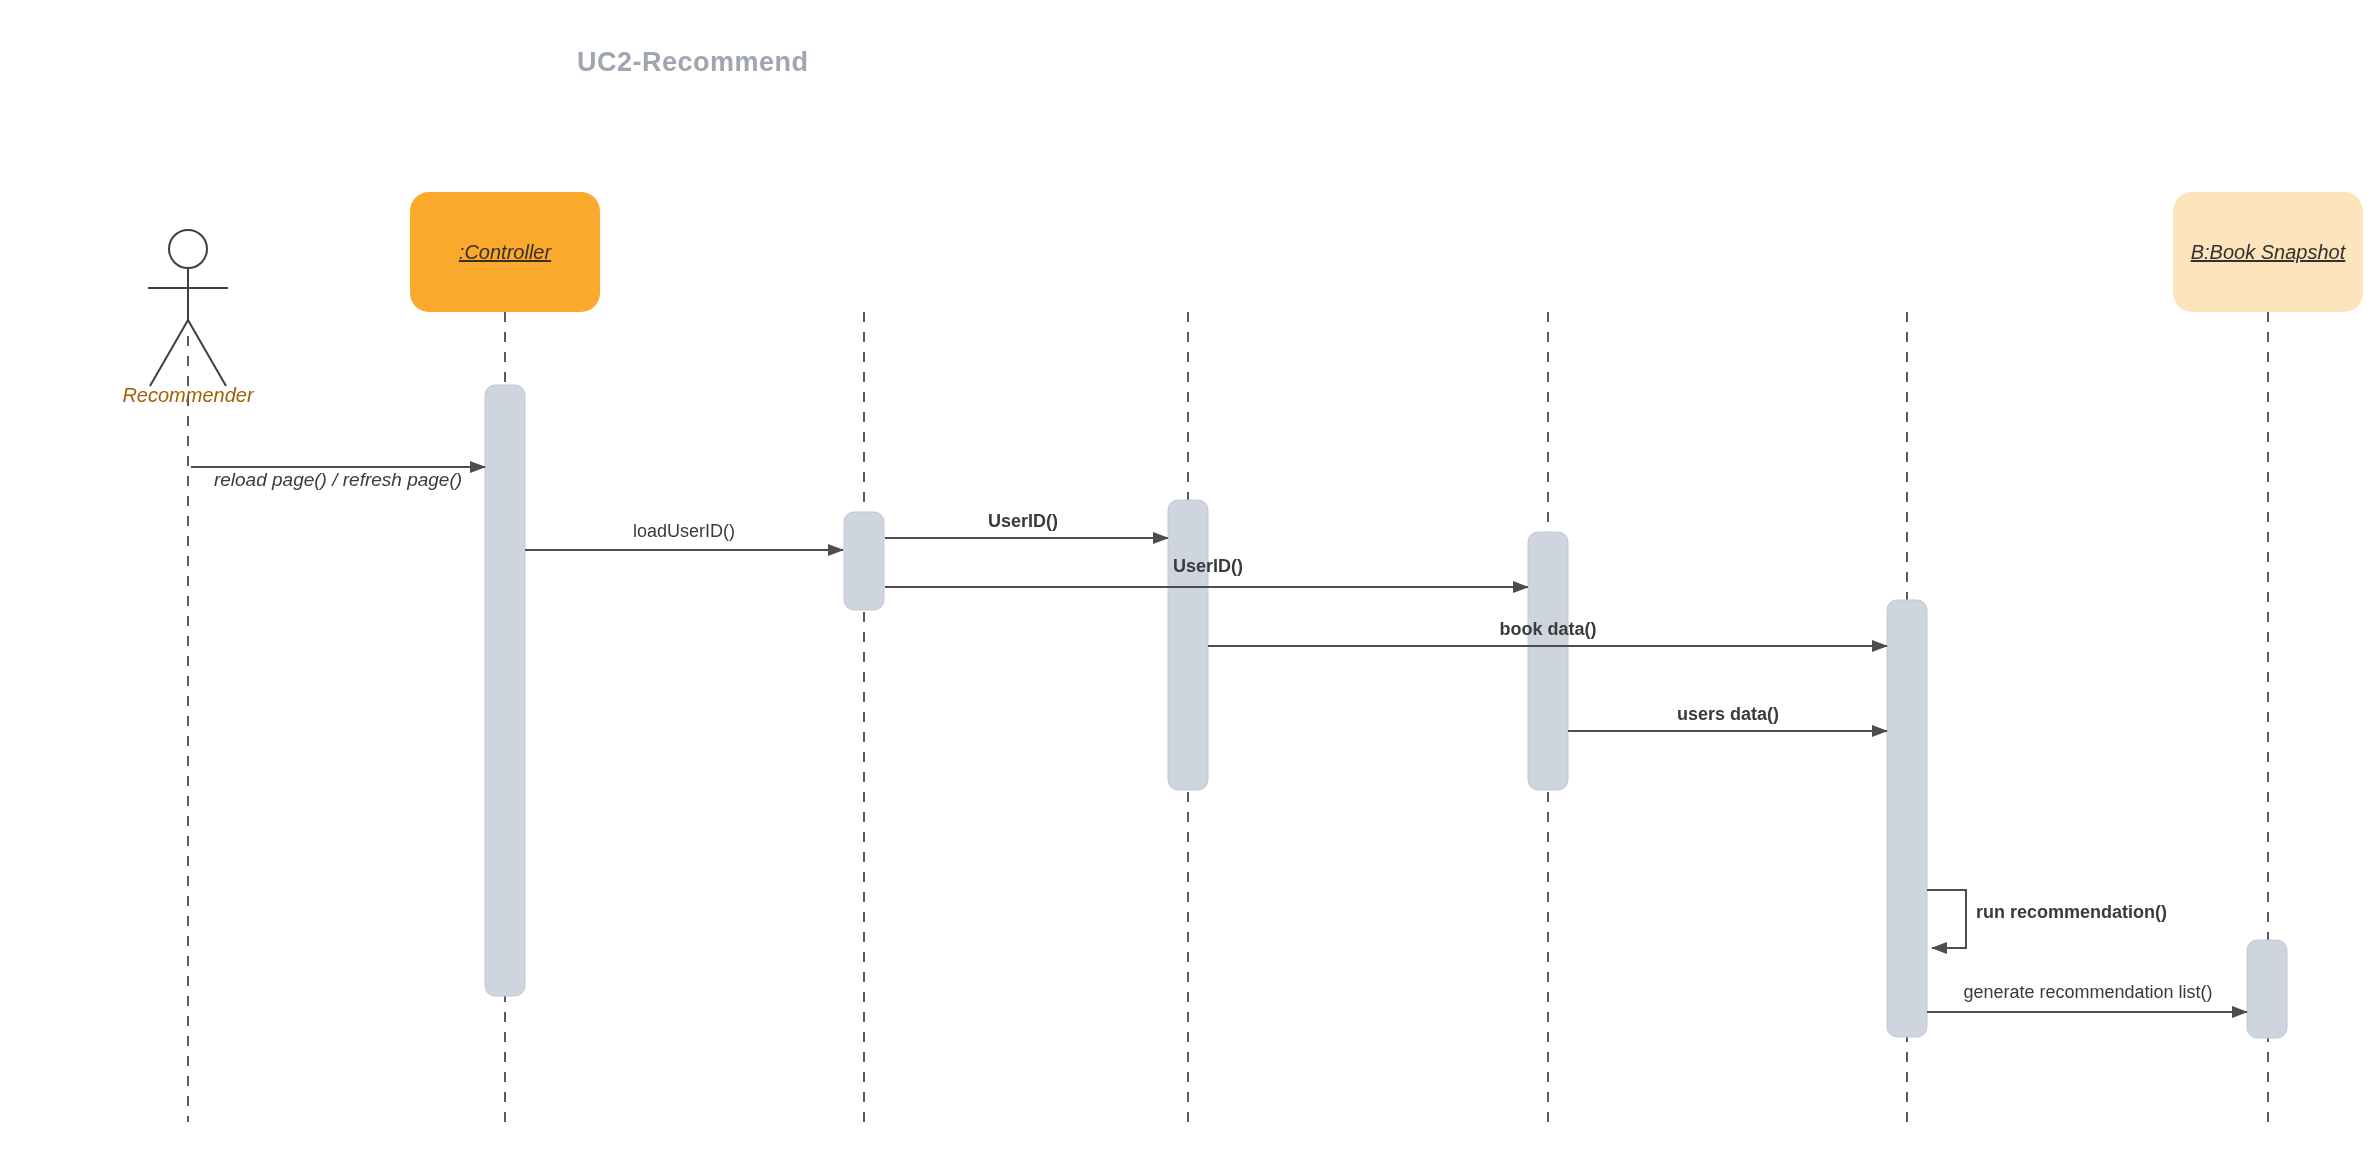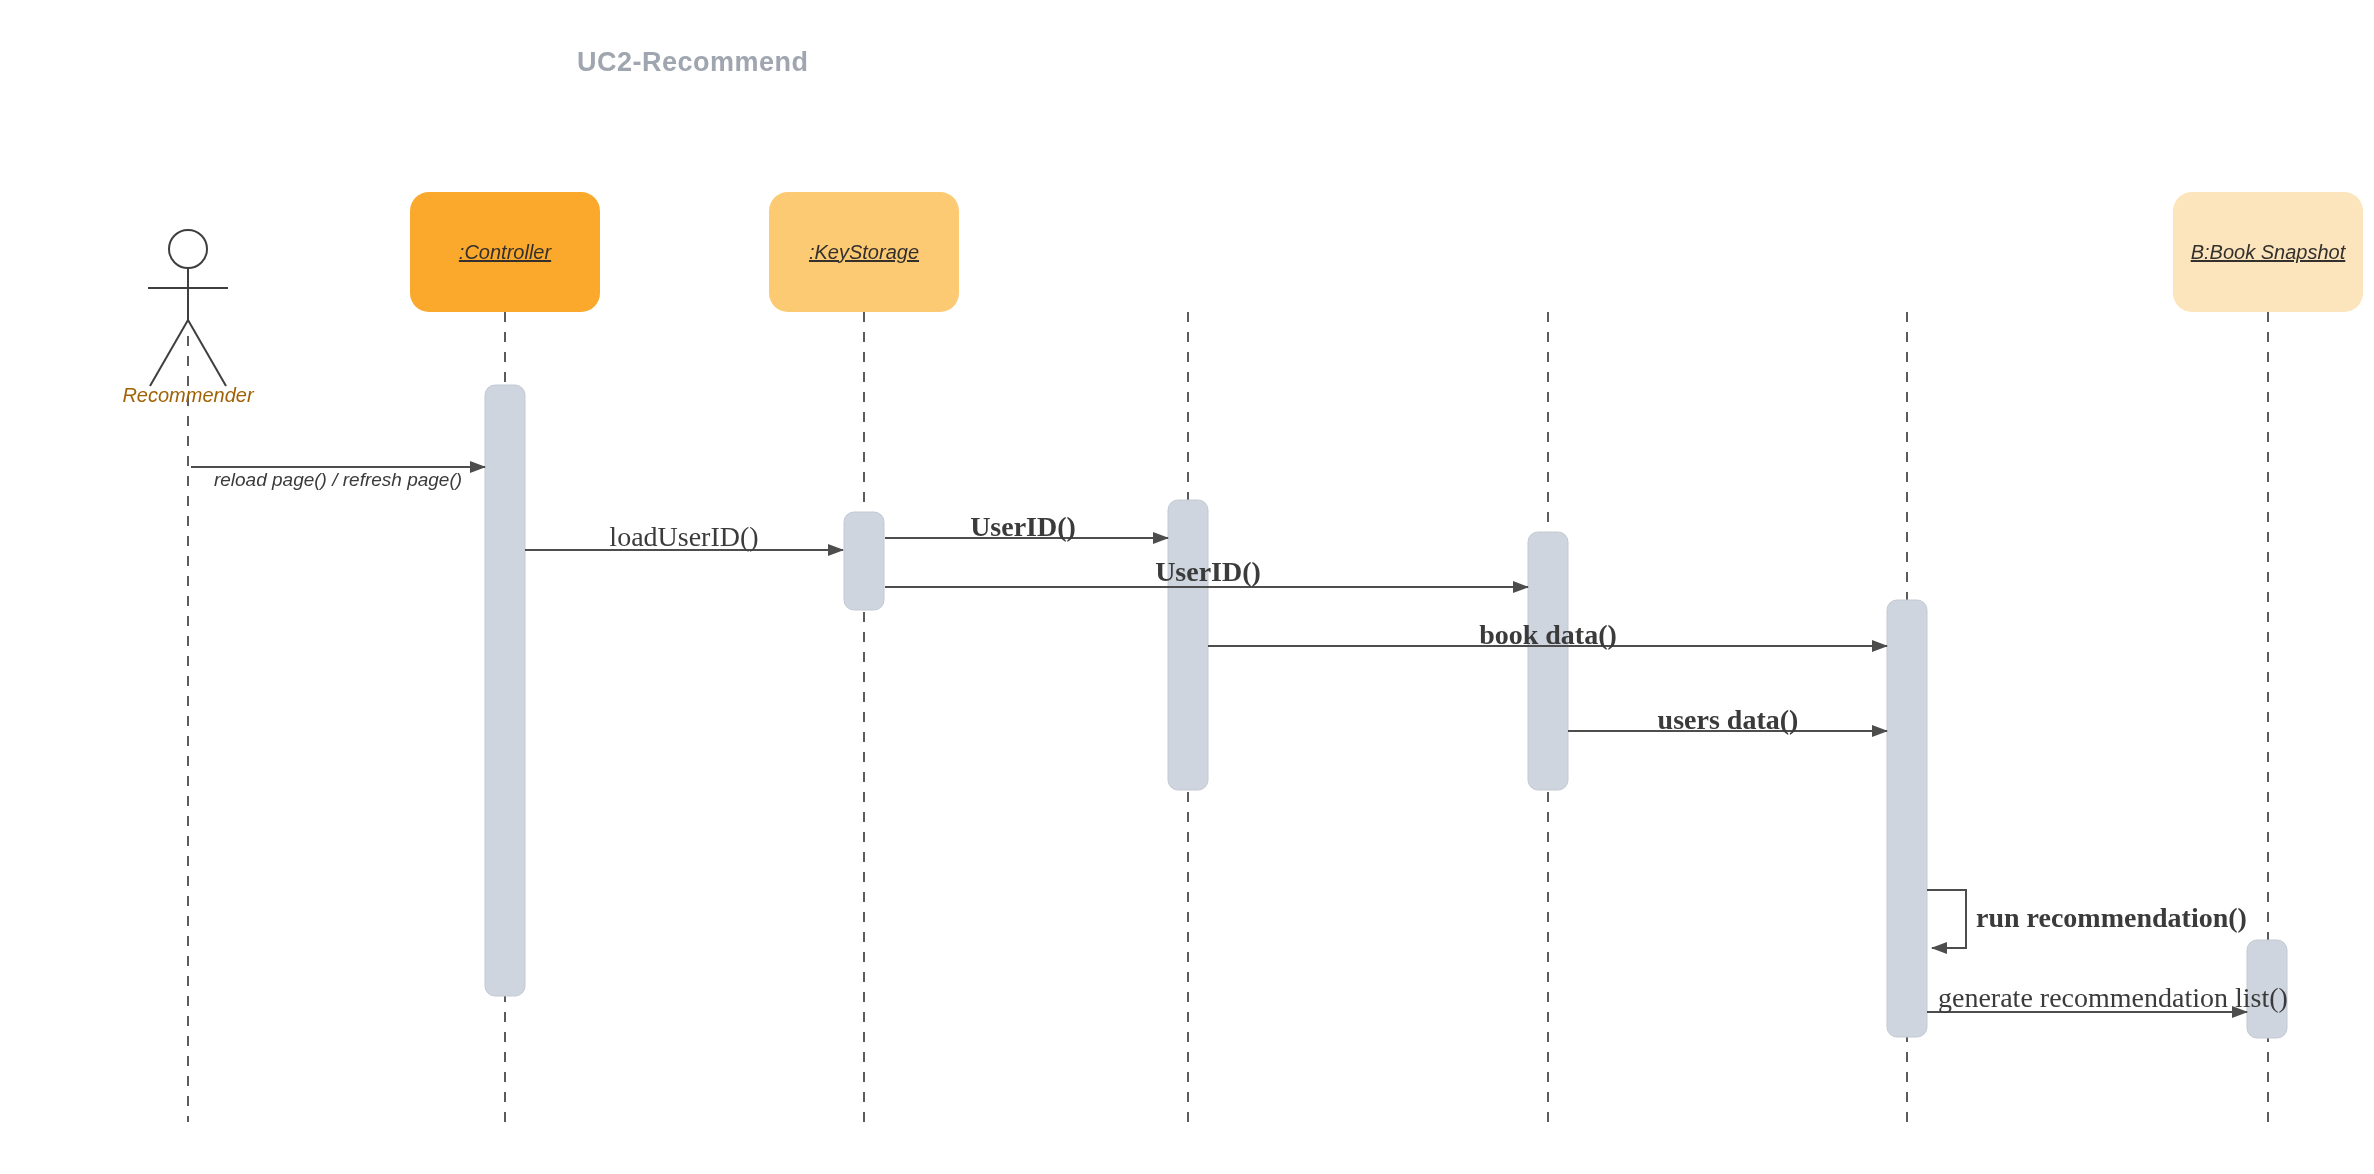--- a/index.html
+++ b/index.html
@@ -21,21 +21,21 @@
     position:absolute;top:192px;width:190px;height:120px;
     border-radius:19px;z-index:2;
     display:flex;align-items:center;justify-content:center;
   }
   .participant span{
     font-style:italic;text-decoration:underline;
     font-size:20px;color:#33302E;white-space:nowrap;
   }
   .msg-label{
     position:absolute;z-index:3;color:#3B3B3B;white-space:nowrap;
-    font-family:Liberation Serif, serif;font-size:28px;
+    font-family:Liberation Sans, sans-serif;font-size:18px;
   }
   .msg-label.center{text-align:center;}
   .msg-label.bold{font-weight:bold;}
   .msg-label.italic-sans{font-family:"Liberation Sans",sans-serif;font-style:italic;font-size:19px;}
   .actor-name{
     position:absolute;left:80px;top:384px;width:160px;text-align:center;
     font-style:italic;font-size:20px;color:#a16207;z-index:3;
   }
 </style>
 </head>
@@ -87,23 +87,20 @@
       <line x1="1180" y1="646" x2="1859" y2="646" marker-end="url(#arrow)"></line>
       <line x1="1540" y1="731" x2="1859" y2="731" marker-end="url(#arrow)"></line>
       <path d="M 1899 890 H 1938 V 948 H 1904" marker-end="url(#arrow)"></path>
       <line x1="1899" y1="1012" x2="2219" y2="1012" marker-end="url(#arrow)"></line>
     </g>
   </svg>
 
   <div class="participant" style="left: 382px; background: rgb(251, 169, 44);">
     <span>:Controller</span>
   </div>
-  <div class="participant" style="left: 741px; background: rgb(253, 202, 116);">
-    <span>:KeyStorage</span>
-  </div>
   <div class="participant" style="left: 2145px; background: rgb(252, 228, 188);">
     <span>B:Book Snapshot</span>
   </div>
 
   <div class="actor-name">Recommender</div>
 
   <div class="msg-label italic-sans center" style="left:170px;top:469px;width:280px;">reload page() / refresh page()</div>
   <div class="msg-label center" style="left:556px;top:521px;width:200px;">loadUserID()</div>
   <div class="msg-label bold center" style="left:895px;top:511px;width:200px;">UserID()</div>
   <div class="msg-label bold center" style="left:1080px;top:556px;width:200px;">UserID()</div>

